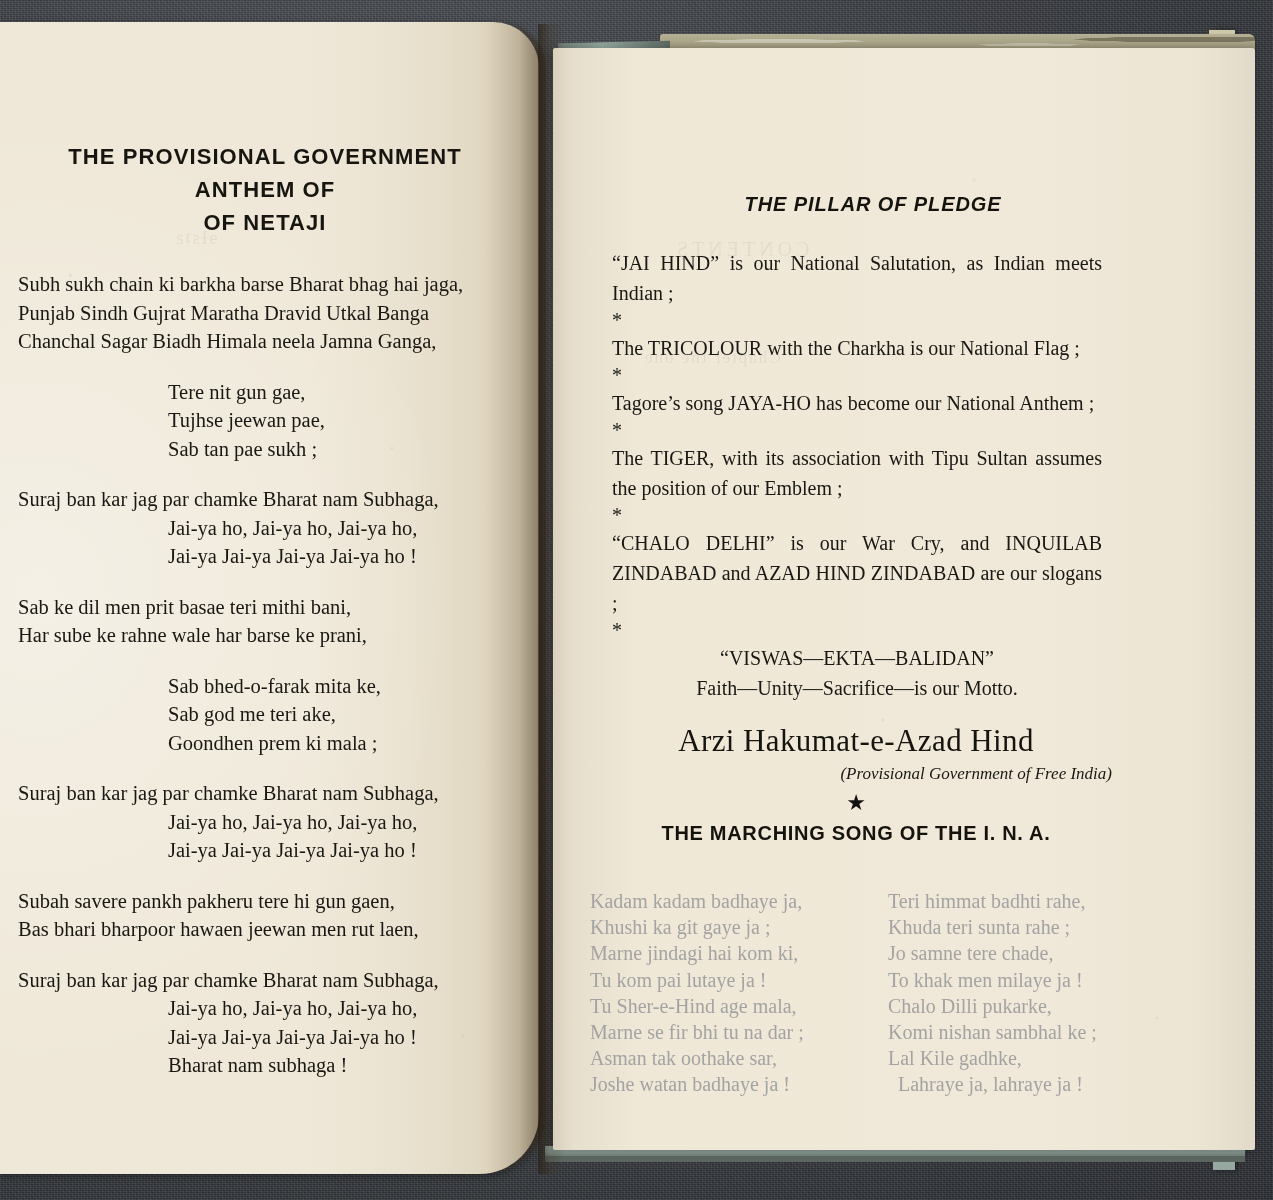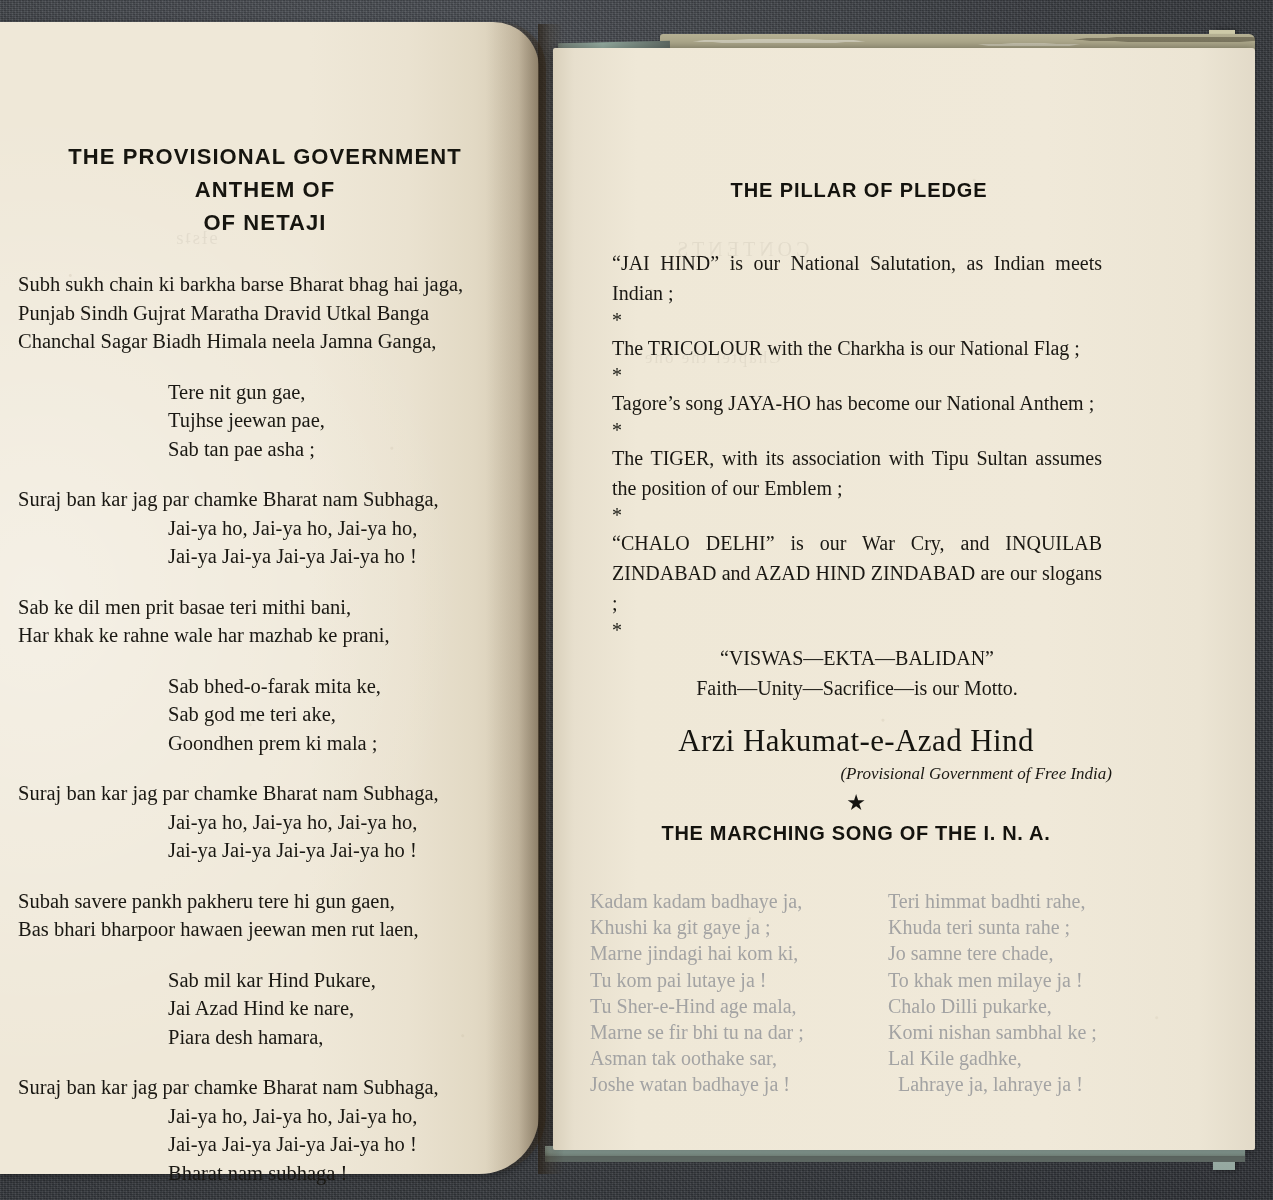--- a/index.html
+++ b/index.html
@@ -160,24 +160,25 @@
   .anthem{
     left:24px; top:248px; width:500px;
     font-size:20.5px; line-height:28.5px; color:#1a1813;
   }
   .anthem .stanza{ margin-bottom:22px; }
   .anthem .stanza.indent{ padding-left:150px; }
   .anthem .ln{ white-space:nowrap; }
 
   
   h2.rtitle{
-    margin:4px;text-align:center;font-weight:bold;
+    margin:18px;text-align:center;font-weight:bold;
     font-size:20px;letter-spacing:.9px;
     font-family:"Liberation Sans", sans-serif;
     color:#14130e;
+    font-style:italic;
   }
   .r-title{ left:600px; top:175px; width:510px; }
 
   .pledge{ left:612px; top:248px; width:490px; }
   .pledge p{
     margin:0 0 0 0;
     font-size:20px; line-height:30px; color:#1a1813;
     text-align:justify; text-align-last:left;
   }
   .pledge .sep{
@@ -242,49 +243,44 @@
 
     <div class="anthem txtblock" id="anthem-body">
         <div class="stanza">
           <div class="ln">Subh sukh chain ki barkha barse Bharat bhag hai jaga,</div>
           <div class="ln">Punjab Sindh Gujrat Maratha Dravid Utkal Banga</div>
           <div class="ln">Chanchal Sagar Biadh Himala neela Jamna Ganga,</div>
         </div>
         <div class="stanza indent">
           <div class="ln">Tere nit gun gae,</div>
           <div class="ln">Tujhse jeewan pae,</div>
-          <div class="ln">Sab tan pae asha ;</div>
+          <div class="ln">Sab tan pae sukh ;</div>
         </div>
         <div class="stanza">
           <div class="ln">Suraj ban kar jag par chamke Bharat nam Subhaga,</div>
           <div class="ln" style="padding-left: 150px;">Jai-ya ho, Jai-ya ho, Jai-ya ho,</div>
           <div class="ln" style="padding-left: 150px;">Jai-ya Jai-ya Jai-ya Jai-ya ho !</div>
         </div>
         <div class="stanza" style="margin-top: 8px;">
           <div class="ln">Sab ke dil men prit basae teri mithi bani,</div>
-          <div class="ln">Har khak ke rahne wale har mazhab ke prani,</div>
+          <div class="ln">Har sube ke rahne wale har barse ke prani,</div>
         </div>
         <div class="stanza indent">
           <div class="ln">Sab bhed-o-farak mita ke,</div>
           <div class="ln">Sab god me teri ake,</div>
           <div class="ln">Goondhen prem ki mala ;</div>
         </div>
         <div class="stanza">
           <div class="ln">Suraj ban kar jag par chamke Bharat nam Subhaga,</div>
           <div class="ln" style="padding-left: 150px;">Jai-ya ho, Jai-ya ho, Jai-ya ho,</div>
           <div class="ln" style="padding-left: 150px;">Jai-ya Jai-ya Jai-ya Jai-ya ho !</div>
         </div>
         <div class="stanza" style="margin-top: 8px;">
           <div class="ln">Subah savere pankh pakheru tere hi gun gaen,</div>
           <div class="ln">Bas bhari bharpoor hawaen jeewan men rut laen,</div>
-        </div>
-        <div class="stanza indent">
-          <div class="ln">Sab mil kar Hind Pukare,</div>
-          <div class="ln">Jai Azad Hind ke nare,</div>
-          <div class="ln">Piara desh hamara,</div>
         </div>
         <div class="stanza">
           <div class="ln">Suraj ban kar jag par chamke Bharat nam Subhaga,</div>
           <div class="ln" style="padding-left: 150px;">Jai-ya ho, Jai-ya ho, Jai-ya ho,</div>
           <div class="ln" style="padding-left: 150px;">Jai-ya Jai-ya Jai-ya Jai-ya ho !</div>
           <div class="ln" style="padding-left: 150px;">Bharat nam subhaga !</div>
         </div>
       </div>
   </div>
 

